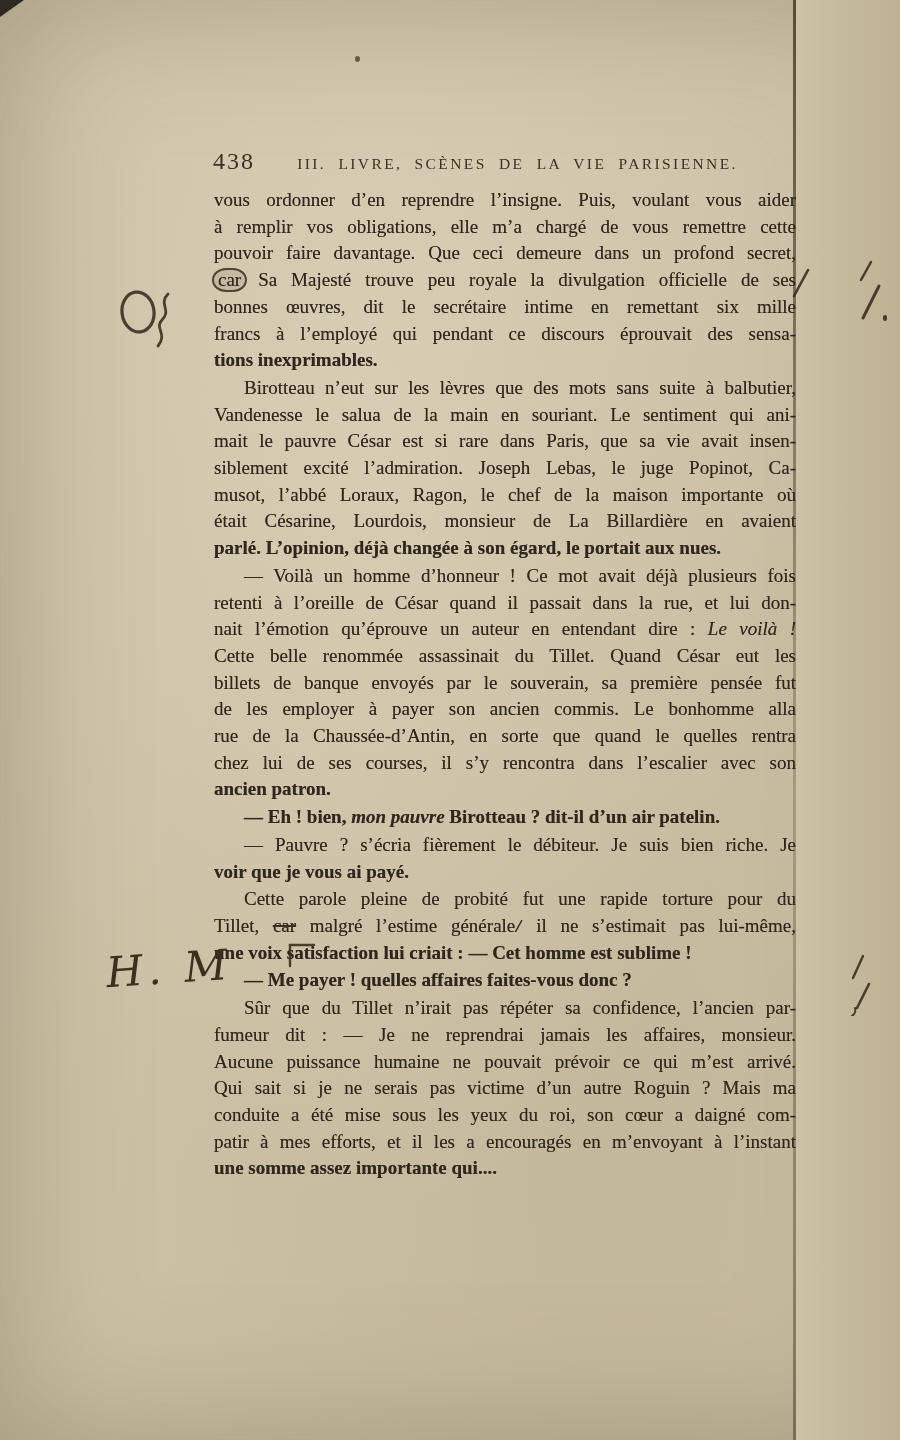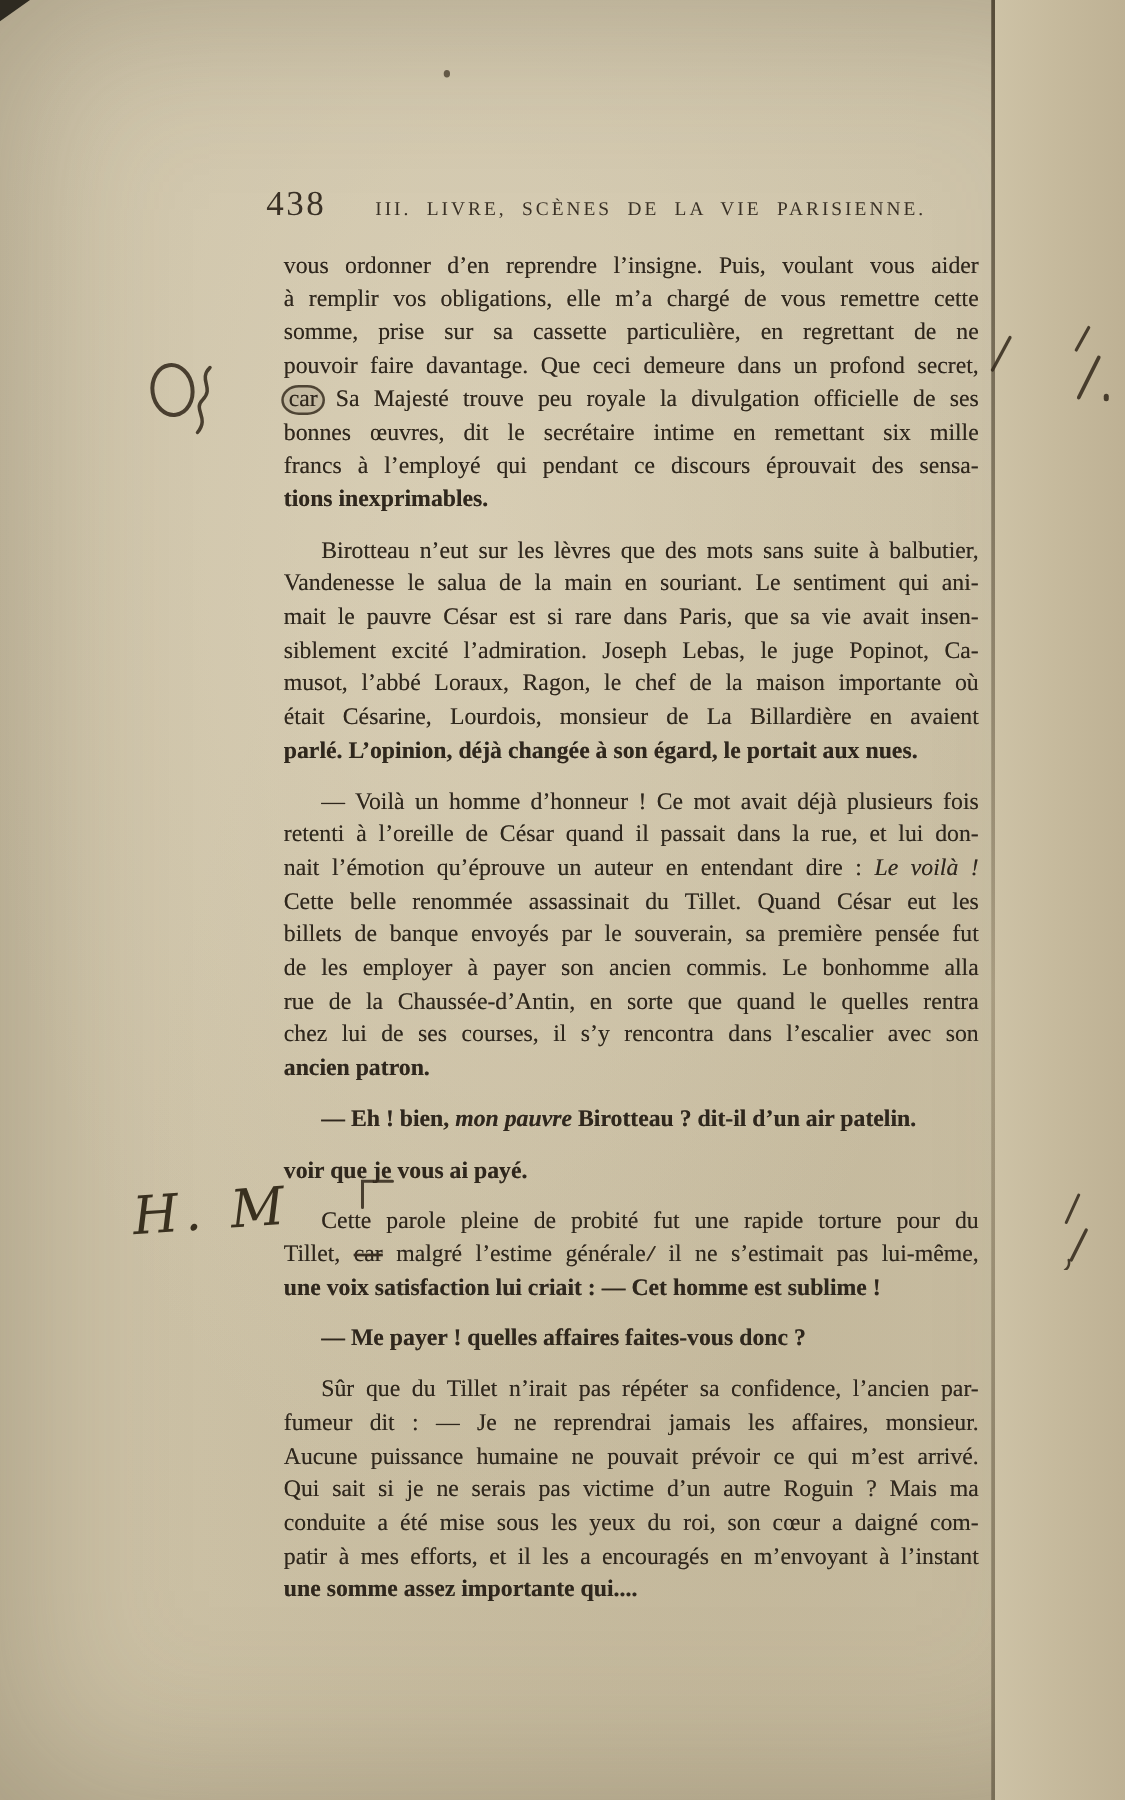--- a/index.html
+++ b/index.html
@@ -29,31 +29,31 @@
     border-top:17px solid #2e2a21;border-right:24px solid transparent;
   }
   .speck{
     position:absolute;left:355px;top:56px;width:5px;height:6px;border-radius:50%;
     background:#4a4030;opacity:.8;
   }
   .header{
     position:absolute;left:213px;top:148px;width:582px;
     display:flex;align-items:baseline;color:#3a3126;
   }
-  .pagenum{font-size:28px;letter-spacing:2px;}
+  .pagenum{font-size:24px;letter-spacing:2px;}
   .runtitle{
     flex:1;text-align:center;font-size:15.5px;letter-spacing:2.4px;word-spacing:6px;
     padding-right:15px;
   }
   .textblock{
     position:absolute;left:213px;top:186px;width:584px;
     font-size:19px;line-height:26.7px;color:#2f271d;
     text-shadow:0 0 .5px rgba(47,39,29,.55);
   }
-  .para{margin:14px;}
+  .para{margin:1px;}
   .line{text-align:justify;text-align-last:justify;}
   .line.last{text-align-last:left;font-weight:bold;}
   .line.indent{text-indent:30px;}
   s{
     text-decoration:line-through;
     text-decoration-thickness:2.2px;
     text-decoration-color:#3a2f21;
   }
   .circled{
     display:inline-block;border:2.2px solid rgba(58,47,33,.85);
@@ -84,21 +84,20 @@
 
   <div class="header">
     <span class="pagenum">438</span>
     <span class="runtitle">III. LIVRE, SCÈNES DE LA VIE PARISIENNE.</span>
   </div>
 
   <div class="textblock">
       <div class="para">
         <div class="line">vous ordonner d’en reprendre l’insigne. Puis, voulant vous aider</div>
         <div class="line">à remplir vos obligations, elle m’a chargé de vous remettre cette</div>
-        <div class="line">somme, prise sur sa cassette particulière, en regrettant de ne</div>
         <div class="line">pouvoir faire davantage. Que ceci demeure dans un profond secret,</div>
         <div class="line"><span class="circled">car</span> Sa Majesté trouve peu royale la divulgation officielle de ses</div>
         <div class="line">bonnes œuvres, dit le secrétaire intime en remettant six mille</div>
         <div class="line">francs à l’employé qui pendant ce discours éprouvait des sensa-</div>
         <div class="line last">tions inexprimables.</div>
       </div>
       <div class="para">
         <div class="line indent">Birotteau n’eut sur les lèvres que des mots sans suite à balbutier,</div>
         <div class="line">Vandenesse le salua de la main en souriant. Le sentiment qui ani-</div>
         <div class="line">mait le pauvre César est si rare dans Paris, que sa vie avait insen-</div>
@@ -115,20 +114,21 @@
         <div class="line">billets de banque envoyés par le souverain, sa première pensée fut</div>
         <div class="line">de les employer à payer son ancien commis. Le bonhomme alla</div>
         <div class="line">rue de la Chaussée-d’Antin, en sorte que quand le quelles rentra</div>
         <div class="line">chez lui de ses courses, il s’y rencontra dans l’escalier avec son</div>
         <div class="line last">ancien patron.</div>
       </div>
       <div class="para">
         <div class="line last indent">— Eh ! bien, <i>mon pauvre</i> Birotteau ? dit-il d’un air patelin.</div>
       </div>
       <div class="para">
+        <div class="line indent">— Pauvre ? s’écria fièrement le débiteur. Je suis bien riche. Je</div>
         <div class="line last">voir que je vous ai payé.</div>
       </div>
       <div class="para">
         <div class="line indent">Cette parole pleine de probité fut une rapide torture pour du</div>
         <div class="line">Tillet, <s>car</s> malgré l’estime générale<span class="inkmark">/</span> il ne s’estimait pas lui-même,</div>
         <div class="line last">une voix satisfaction lui criait : — Cet homme est sublime !</div>
       </div>
       <div class="para">
         <div class="line last indent">— Me payer ! quelles affaires faites-vous donc ?</div>
       </div>

